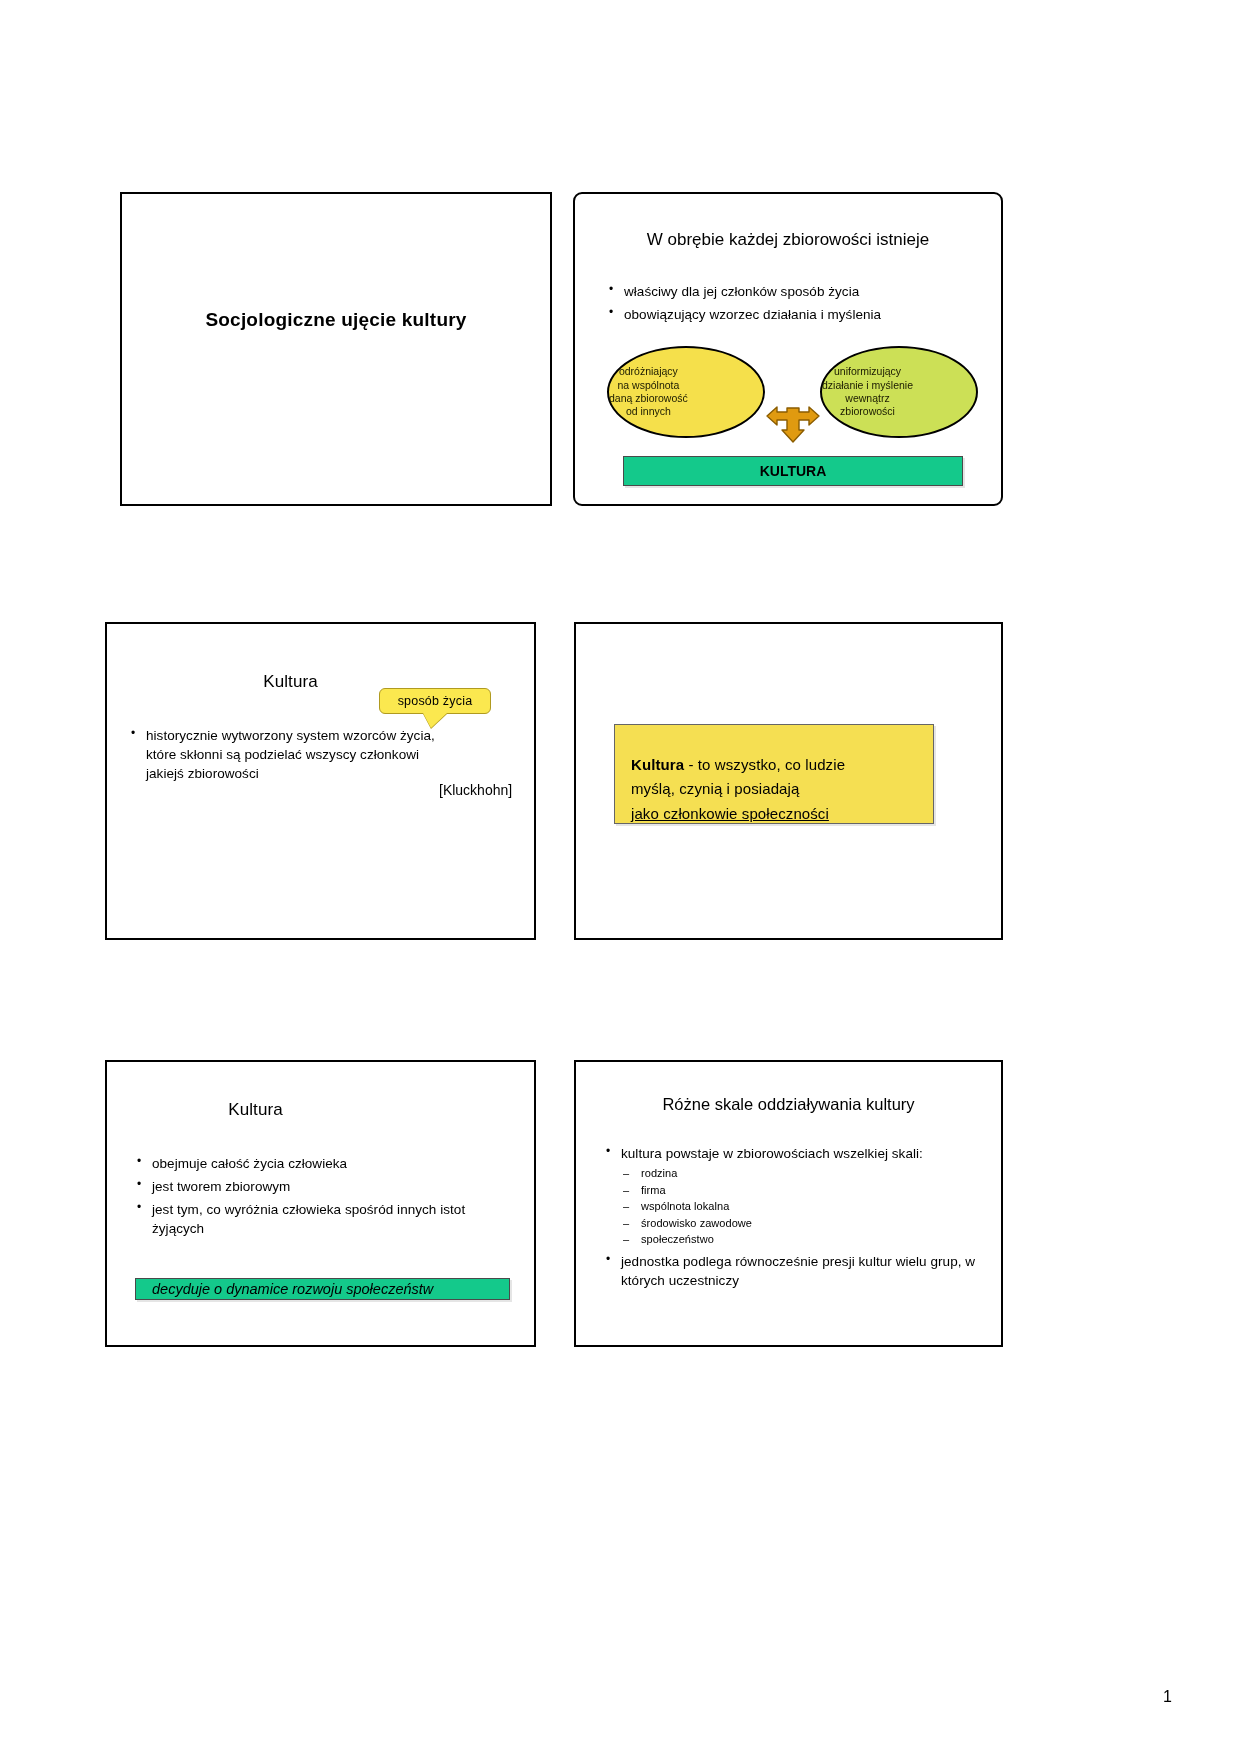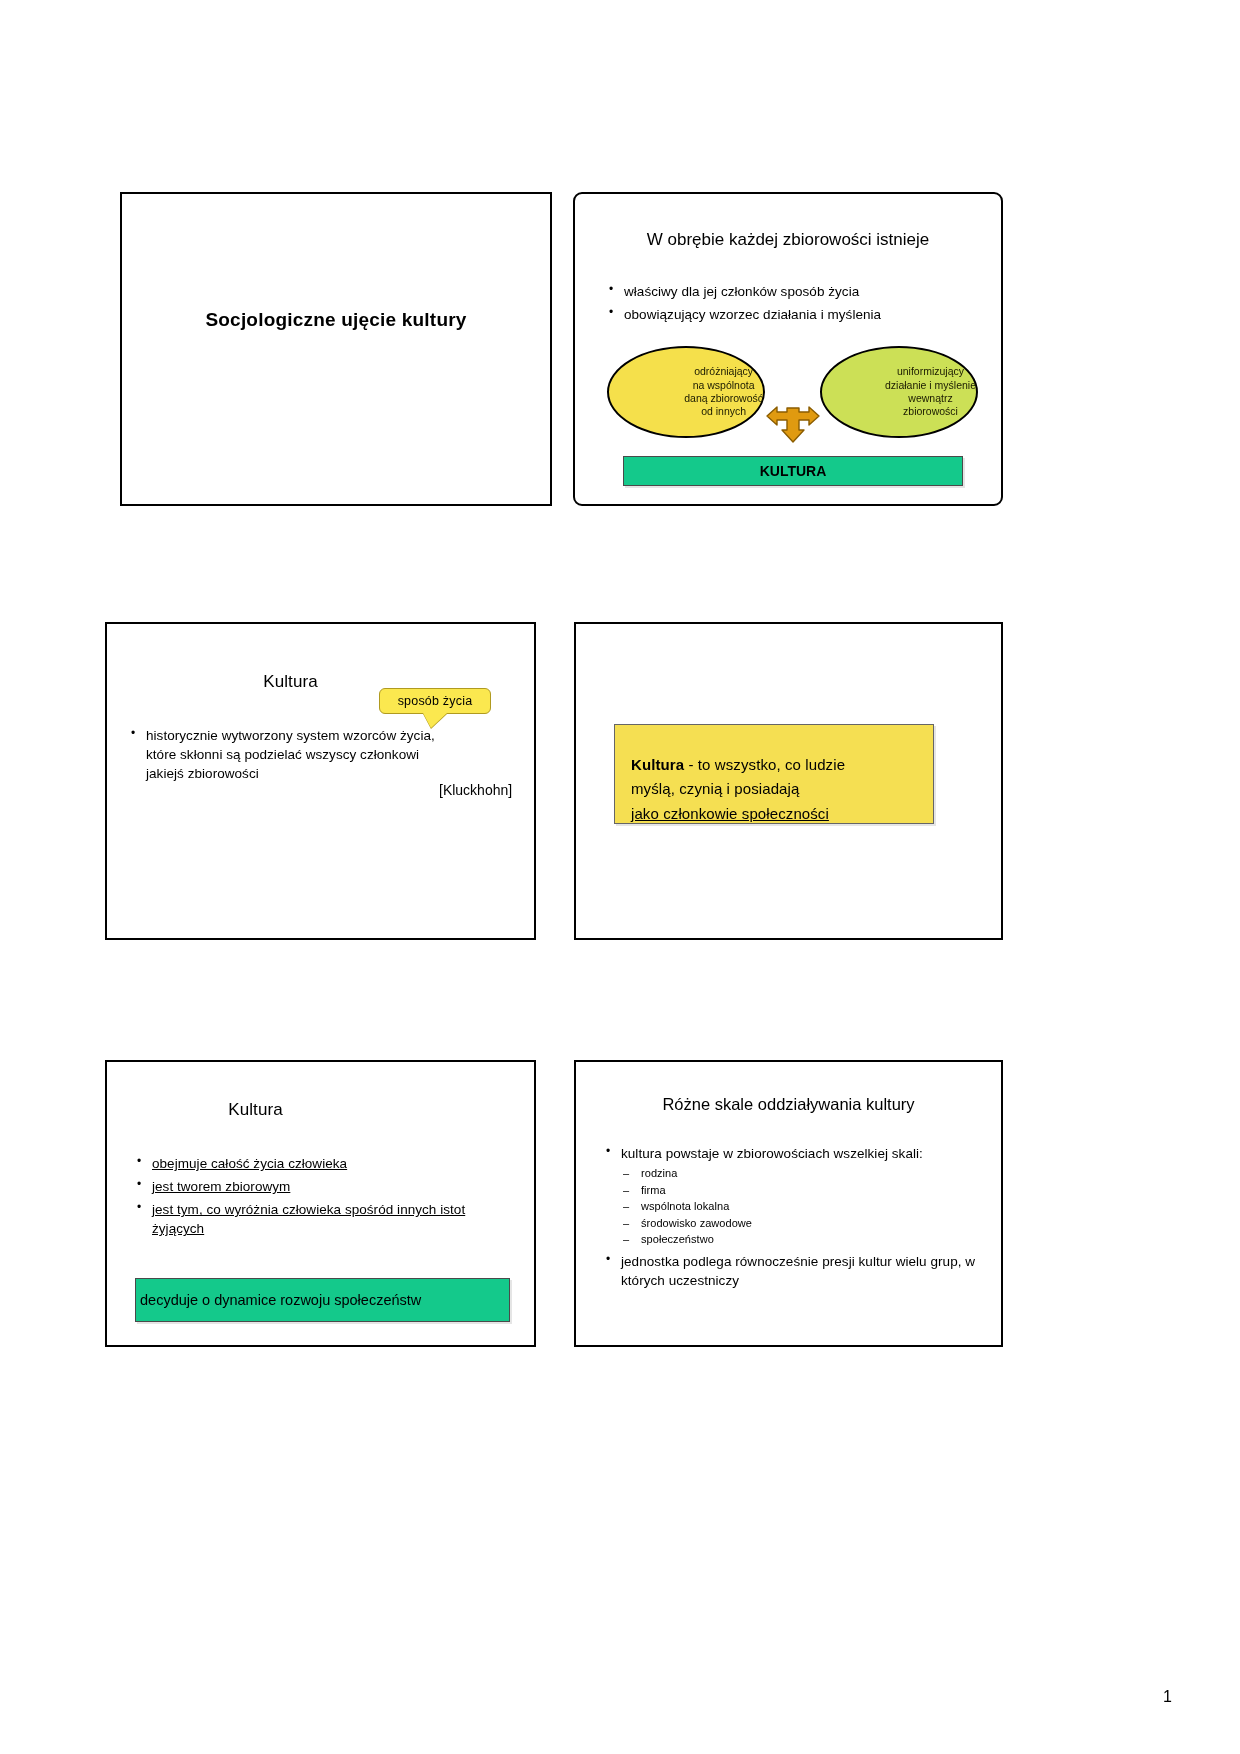--- a/index.html
+++ b/index.html
@@ -91,21 +91,21 @@
     position: absolute; left: 32px; top: 88px; right: 16px;
   }
   .s2-bullets li { font-size: 13.5px; margin-bottom: 7px; }
 
   .ellipse {
     position: absolute;
     border: 2px solid #000;
     border-radius: 50%;
     display: flex;
     align-items: center;
-    justify-content: flex-end;
+    justify-content: flex-start;
     text-align: center;
     font-size: 10.5px;
     line-height: 1.28;
     color: #1a1a00;
   }
   .ell-left {
     left: 32px; top: 152px; width: 158px; height: 92px;
     background: #F5E04B;
   }
   .ell-right {
@@ -174,32 +174,33 @@
   .yellow-box p {
     font-size: 15px;
     line-height: 1.62;
     letter-spacing: 0.1px;
   }
   .yellow-box .b { font-weight: bold; }
   .yellow-box .u { text-decoration: underline; }
 
   
   .s5-title { left: 0; right: 130px; top: 38px; text-align: center; }
-  .s5-body { position: absolute; left: 28px; top: 92px; right: 18px; text-decoration: underline; }
+  .s5-body { position: absolute; left: 28px; top: 92px; right: 18px; }
   .s5-body li { font-size: 13.5px; margin-bottom: 10px; line-height: 1.42; }
   .green-box {
     position: absolute;
     left: 28px; top: 216px;
-    width: 375px; height: 44px;
+    width: 375px; height: 22px;
     background: #14C98B;
     border: 1px solid #4a4a4a;
     display: flex; align-items: center; justify-content: flex-start;
-    padding-left: 4px;
+    padding-left: 16px;
     font-size: 14.5px;
     box-shadow: 2px 2px 0 rgba(0,0,0,0.10);
+    font-style: italic;
   }
 
   
   .s6-head {
     position: absolute; left: 0; right: 0; top: 33px;
     text-align: center; font-size: 16.5px;
   }
   .s6-body { position: absolute; left: 28px; top: 82px; right: 16px; }
   .s6-body > li { font-size: 12.5px; margin-bottom: 2px; }
 

